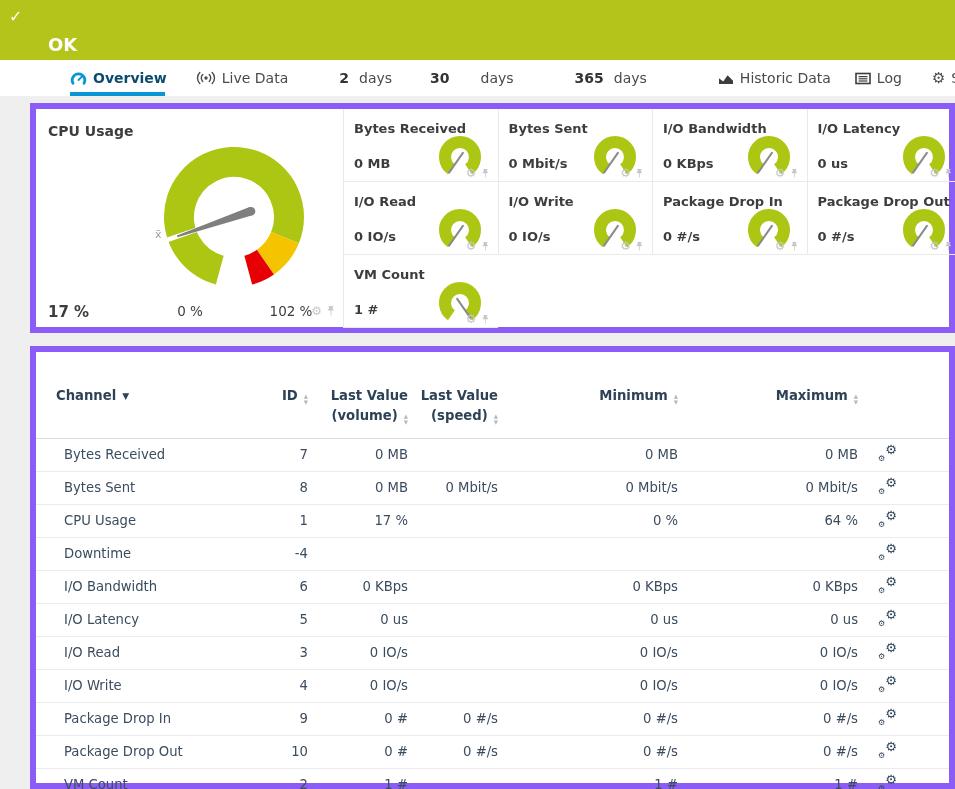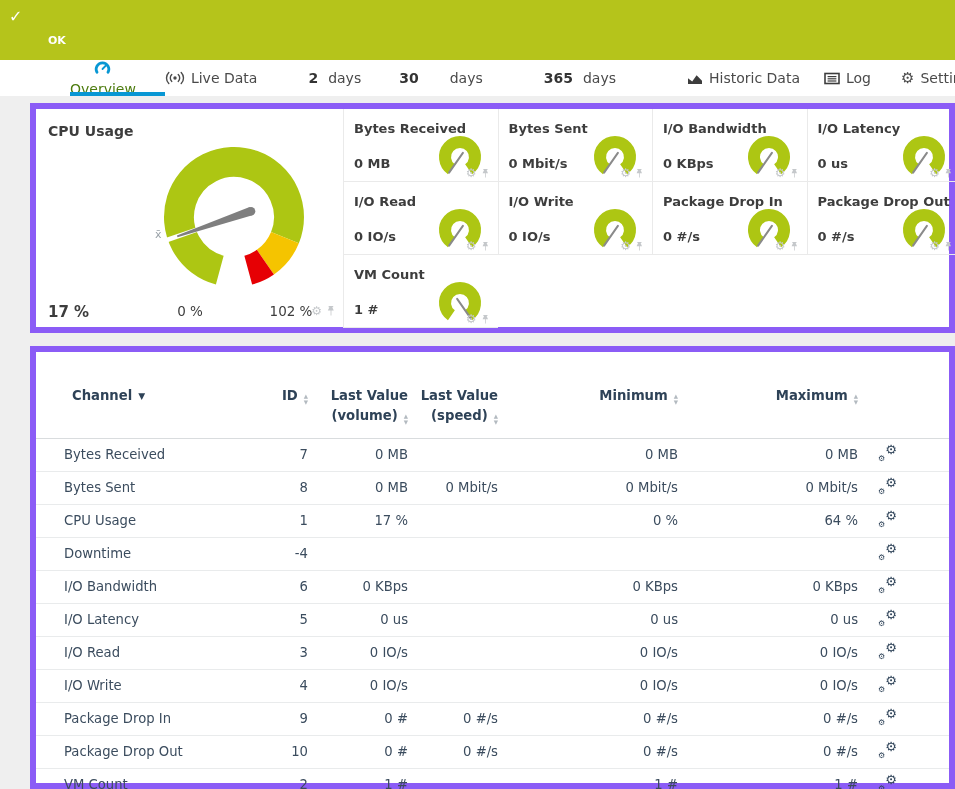--- a/index.html
+++ b/index.html
@@ -12,28 +12,28 @@
     color:#3b4b5c;
   }
   
   .topbar { position:absolute; left:0; top:0; width:955px; height:60px; background:#b5c41b; color:#fff; }
   .topbar .check { position:absolute; left:9px; top:7px; font-size:16px; font-weight:bold; }
   .title-row { position:absolute; left:31px; top:5px; white-space:nowrap; }
   .title-row .type { font-style:italic; font-size:17px; margin-right:9px; }
   .title-row .name { font-weight:bold; font-size:19px; }
   .title-row .flag { font-size:12px; position:relative; top:-7px; margin-left:4px; }
   .title-row .stars { font-size:14px; letter-spacing:3px; margin-left:16px; }
-  .topbar .ok { position:absolute; left:48px; top:34px; font-size:11px; font-weight:bold; }
+  .topbar .ok { position:absolute; left:48px; top:34px; font-size:18px; font-weight:bold; }
 
   
   .tabbar { position:absolute; left:0; top:60px; width:955px; height:36px; background:#fff; display:flex; align-items:center; font-size:14px; color:#4a4a4a; }
   .tab { display:flex; align-items:center; gap:6px; white-space:nowrap; cursor:pointer; height:100%; }
   .tab svg { flex:0 0 auto; }
   .tab .num { font-weight:bold; color:#333; margin-right:4px; }
-  .tab-overview { margin-left:70px; color:#4d7c0f; font-weight:normal;flex-direction:column; }
+  .tab-overview { margin-left:70px; color:#0c4a6e; font-weight:bold; }
   .tab-livedata { margin-left:29px; }
   .tab-2days    { margin-left:51px; }
   .tab-30days   { margin-left:38px;gap:27px; }
   .tab-365days  { margin-left:61px; }
   .tab-historic { margin-left:71px; }
   .tab-log      { margin-left:24px; }
   .tab-settings { margin-left:30px; }
   .tab-underline { position:absolute; left:70px; bottom:0; width:95px; height:4px; background:#0897d4; }
   .gear-glyph { font-style:normal; }
 
@@ -56,21 +56,21 @@
                display:grid; grid-template-columns:repeat(4,154.5px); grid-auto-rows:73px; }
   .mini-cell { position:relative; border-left:1px solid #eaeaea; border-bottom:1px solid #eaeaea; }
   .mini-title { position:absolute; left:10px; top:12px; font-size:13px; font-weight:600; color:#3d3d3d; white-space:nowrap; }
   .mini-svg { position:absolute; left:94px; top:26px; }
   .mini-value { position:absolute; left:10px; bottom:10px; font-size:13px; font-weight:600; color:#3d3d3d; }
   .mini-cell .cell-icons { right:8px; bottom:2px; }
 
   
   table.channels { width:100%; border-collapse:collapse; margin-top:20px; font-size:13.2px; color:#3b4c5e; table-layout:fixed; }
   table.channels th { font-weight:bold; color:#2e4257; text-align:right; vertical-align:top; padding:14px 0 12px 0; border-bottom:1px solid #d9dcde; line-height:1.5; }
-  table.channels th.col-channel { text-align:left; padding-left:36px; }
+  table.channels th.col-channel { text-align:left; padding-left:20px; }
   table.channels td { text-align:right; height:33px; border-bottom:1px solid #e9ebec; padding:0; }
   table.channels td.col-channel { text-align:left; padding-left:28px; }
   table.channels td.col-gears { text-align:right; padding-right:52px; }
   table.channels th.col-gears { border-bottom:1px solid #d9dcde; }
   .sort-stack { display:inline-flex; flex-direction:column; line-height:1; font-size:5.5px; color:#b3bac0; margin-left:6px; vertical-align:2px; }
   .sort-stack span { display:block; height:6px; }
   .caret-down { font-size:9px; color:#2e4257; margin-left:6px; vertical-align:1px; }
   .gears { position:relative; display:inline-block; width:19px; height:17px; color:#33475c; }
   .gears .g-big { position:absolute; right:0; top:-2px; font-size:13px; line-height:1; }
   .gears .g-small { position:absolute; left:0; bottom:-1px; font-size:8px; line-height:1; }

